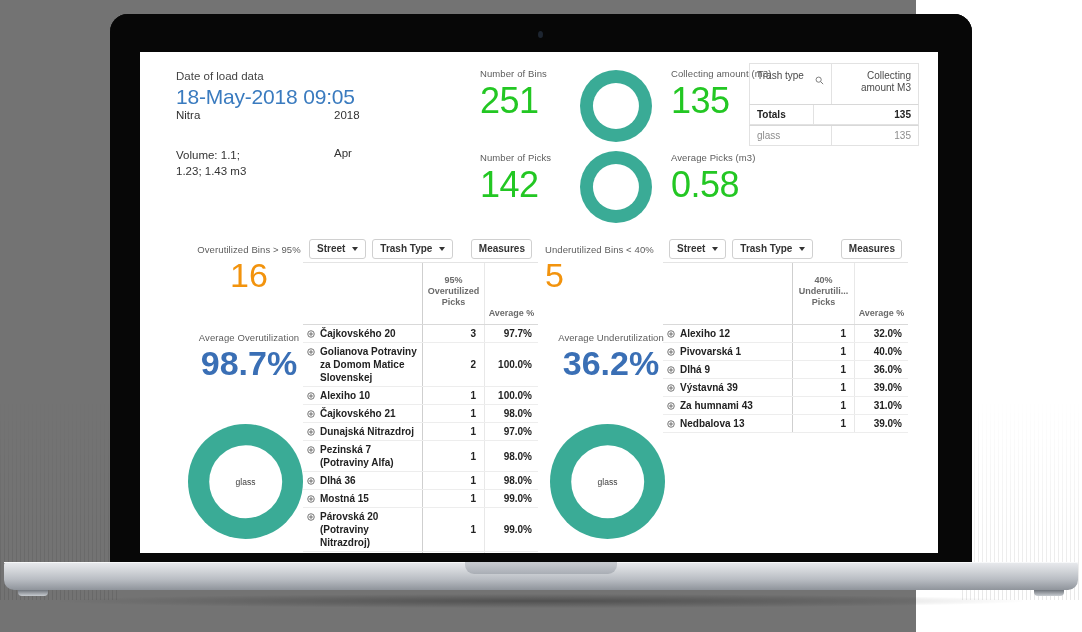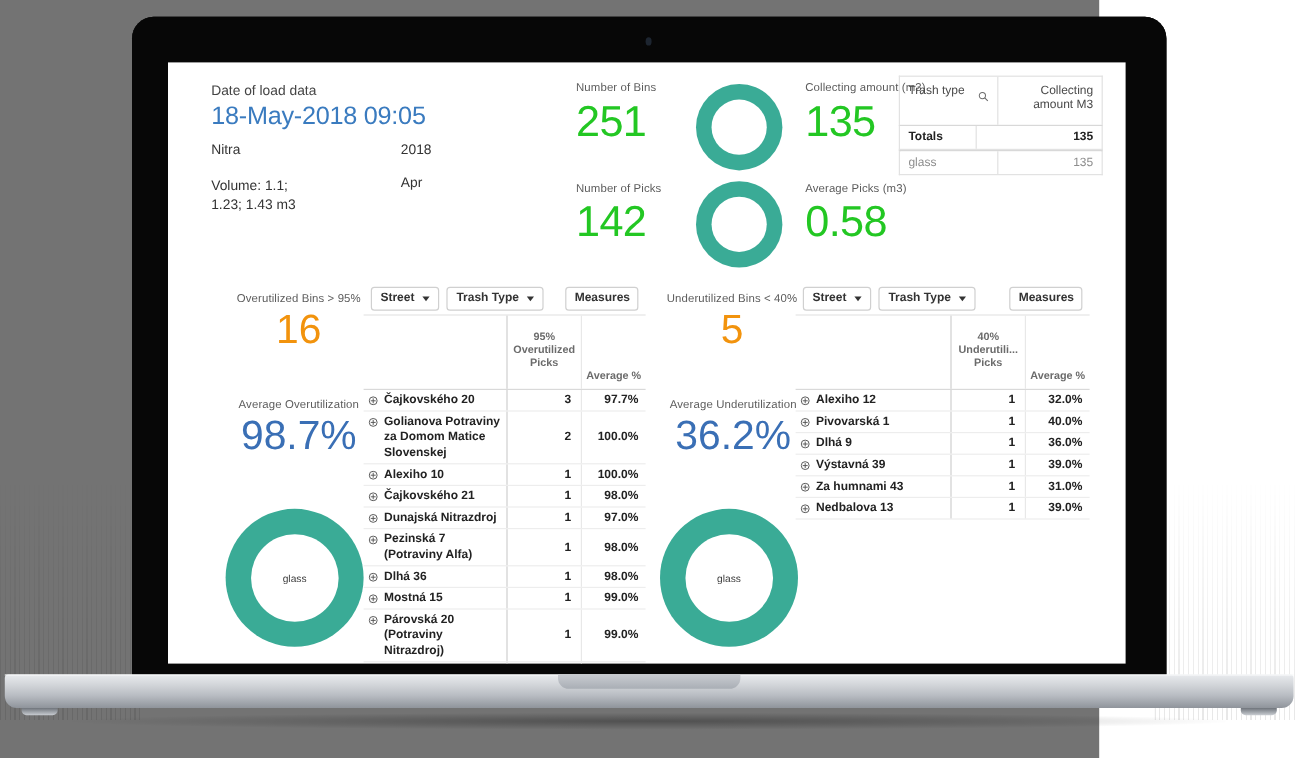--- a/index.html
+++ b/index.html
@@ -76,27 +76,27 @@
     position: absolute;
     left: 140px; top: 52px;
     width: 798px; height: 501px;
     background: #ffffff;
     overflow: hidden;
   }
 
   .lbl { font-size: 9.5px; color: #5c5c5c; letter-spacing: .1px; }
   .kpi-green { font-size: 36px; color: #23c723; font-weight: 400; letter-spacing: -0.5px; }
   .kpi-orange { font-size: 34px; color: #f2930d; font-weight: 400; }
-  .kpi-blue { font-size: 34px; color: #3a6fb5; font-weight: 400; }
+  .kpi-blue { font-size: 34px; color: #3a6fb5; font-weight: 700; }
 
   
   .hdr { position:absolute; left:36px; top:18px; }
   .hdr-sub { font-size:11.5px; color:#444; }
   .hdr-date { font-size:21px; color:#3a7bbf; margin-top:3px; letter-spacing:-0.2px;}
-  .hdr-row { margin-top:10px; font-size:11.5px; color:#333; position:relative; width:240px;}
+  .hdr-row { font-size:11.5px; color:#333; position:relative; width:240px;}
   .hdr-row .right { position:absolute; left:158px; top:0; }
   .hdr-vol { position:absolute; left:36px; top:95px; font-size:11.5px; color:#333; line-height:16px;}
   .hdr-apr { position:absolute; left:194px; top:95px; font-size:11.5px; color:#333; }
 
   
   .kpi { position:absolute; text-align:left; }
   .kpi .lbl { display:block; margin-bottom:1px; white-space:nowrap;}
 
   .donut {
     position: absolute;
@@ -239,21 +239,21 @@
     </div>
     <div class="kpi" style="left:36px; top:280px; width:146px; text-align:center;">
       <span class="lbl">Average Overutilization</span>
       <span class="kpi-blue">98.7%</span>
     </div>
     <div class="donut" style="left:48px; top:372px; width:115px; height:115px;">
         <div style="position: absolute; left: 50%; top: 50%; transform: translate(-50%, -50%); border-radius: 50%; background: rgb(255, 255, 255); width: 73.6px; height: 73.6px;"></div>
       <span class="dlabel">glass</span>
     </div>
 
-    <div class="kpi" style="left:405px; top:192px; width:130px; text-align:center;">
+    <div class="kpi" style="left:405px; top:192px; width:130px; text-align:left;">
       <span class="lbl">Underutilized Bins &lt; 40%</span>
       <span class="kpi-orange">5</span>
     </div>
     <div class="kpi" style="left:396px; top:280px; width:150px; text-align:center;">
       <span class="lbl">Average Underutilization</span>
       <span class="kpi-blue">36.2%</span>
     </div>
     <div class="donut" style="left:410px; top:372px; width:115px; height:115px;">
         <div style="position: absolute; left: 50%; top: 50%; transform: translate(-50%, -50%); border-radius: 50%; background: rgb(255, 255, 255); width: 73.6px; height: 73.6px;"></div>
       <span class="dlabel">glass</span>

